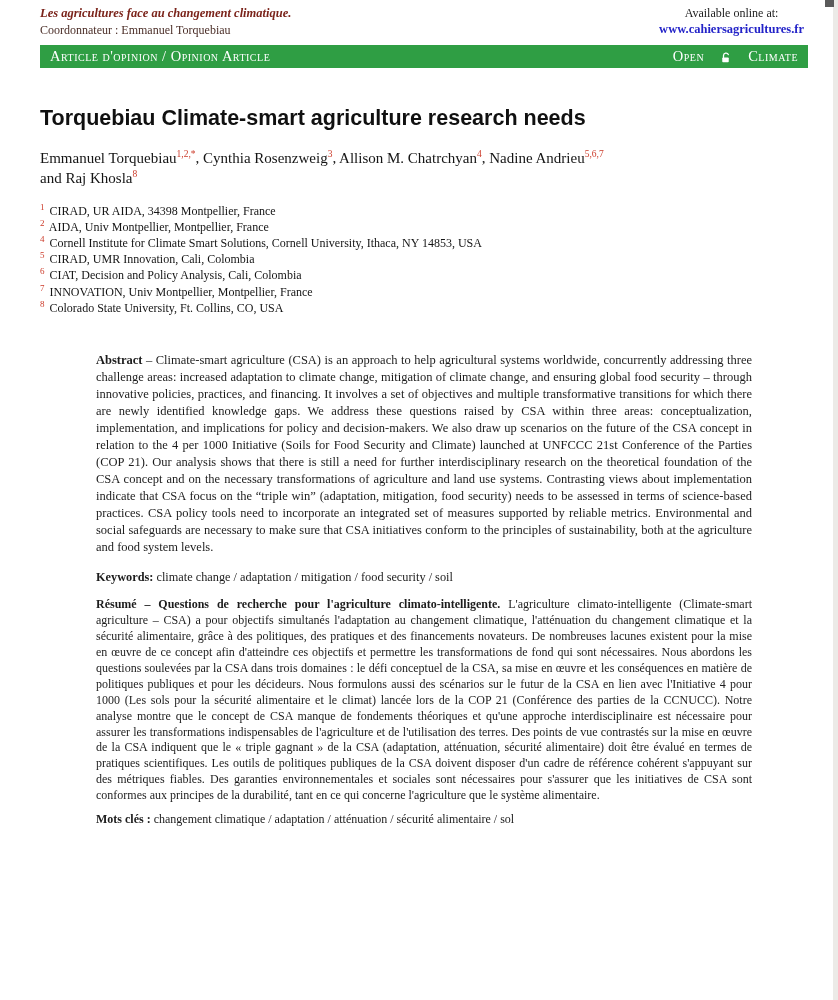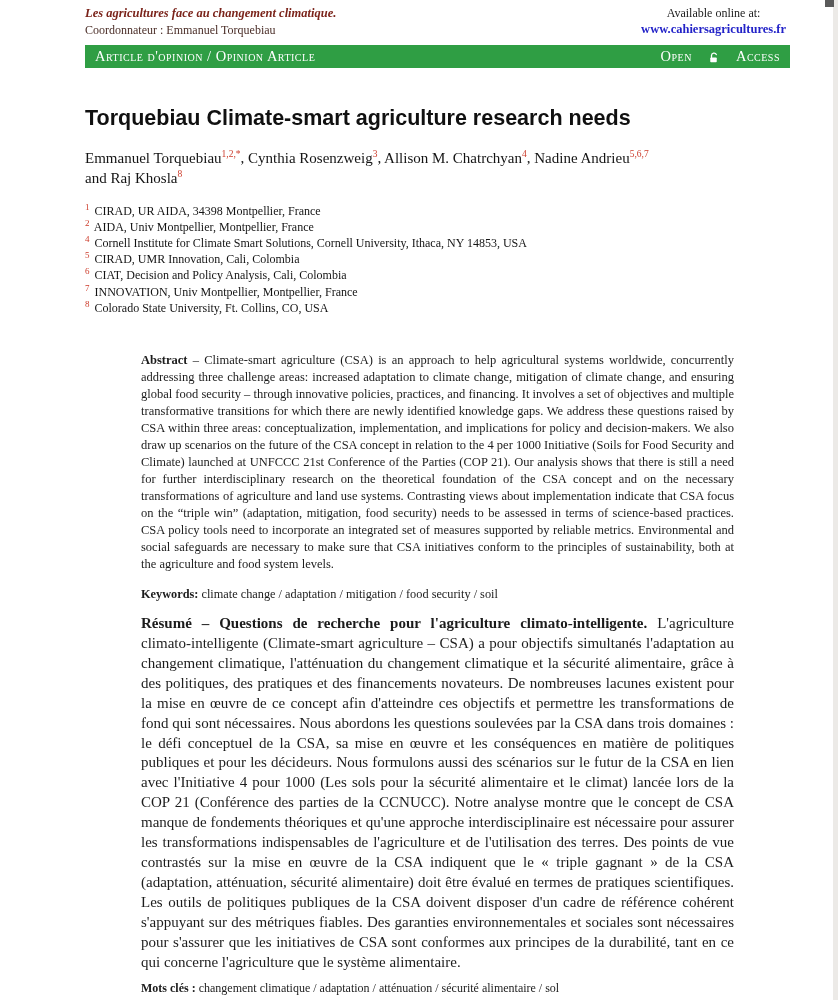--- a/index.html
+++ b/index.html
@@ -3,21 +3,21 @@
   <meta charset="utf-8">
   <style>
     * { margin: 0; padding: 0; box-sizing: border-box; }
     html, body { width: 838px; height: 1000px; background: #ffffff; }
     body {
       font-family: "Liberation Serif", serif;
       color: #1c1c1c;
       position: relative;
       overflow: hidden;
     }
-    .page { padding: 6px 48px 0 40px; height: 992px; position: relative; margin-left: 45px; }
+    .page { padding: 6px 30px 0 40px; height: 992px; position: relative; }
 
     
     .masthead { display: flex; justify-content: space-between; align-items: flex-start; }
     .series-title {
       font-weight: bold; font-style: italic; font-size: 12.5px;
       color: var(--masthead-maroon, #7b241b);
     }
     .coordinator { font-size: 12px; color: #4a2d27; margin-top: 2px; }
     .masthead-right { text-align: center; font-size: 12px; padding-right: 4px; color: #222; }
     .journal-url {
@@ -50,21 +50,21 @@
 
     
     .affiliations { margin-top: 14px; font-size: 12px; line-height: 1.35; color: #141414; }
     .affiliation .sup-red { font-size: 9px; margin-right: 2px; }
 
     
     .indent { margin: 36px 56px 0 56px; }
     .abstract { font-size: 12.5px; line-height: 1.36; text-align: justify; }
     .abstract b, .resume b { font-weight: bold; }
     .keywords { margin-top: 14px; font-size: 12.3px; text-align: left; }
-    .resume { margin-top: 12px; font-size: 15px; line-height: 1.33; text-align: justify; }
+    .resume { margin-top: 12px; font-size: 12px; line-height: 1.33; text-align: justify; }
     .mots { margin-top: 8px; font-size: 12px; text-align: left; }
 
     
     .footer { margin-top: 10px; }
     .footer-rule { width: 198px; border-top: 1px solid #444; }
     .footer-text { font-size: 12px; margin-top: 4px; }
     .email-link {
       font-family: "Liberation Mono", monospace;
       font-size: 11.3px;
       color: var(--link-blue, #2323c8);
@@ -94,21 +94,21 @@
   <div class="banner">
     <span class="banner-left">Article d'opinion / Opinion Article</span>
     <span class="banner-right">
       <span>Open</span>
       <span class="lock-icon">
         <svg viewBox="0 0 24 24" width="12" height="12" aria-hidden="true">
           <path d="M7 11 V7 a5 5 0 0 1 9.6 -1.8" fill="none" stroke="#ffffff" stroke-width="2.6" stroke-linecap="round"></path>
           <rect x="4.5" y="11" width="13" height="9.5" rx="1.6" fill="#ffffff"></rect>
         </svg>
       </span>
-      <span>Access</span>
+      <span>Climate</span>
     </span>
   </div>
 
   <h1 class="article-title">Torquebiau Climate-smart agriculture research needs</h1>
 
   <div class="authors"><span>Emmanuel Torquebiau<sup class="sup-red">1,2,*</sup></span>, <span>Cynthia Rosenzweig<sup class="sup-red">3</sup></span>, <span>Allison M. Chatrchyan<sup class="sup-red">4</sup></span>, <span>Nadine Andrieu<sup class="sup-red">5,6,7</sup></span><br>and <span>Raj Khosla<sup class="sup-red">8</sup></span></div>
 
   <div class="affiliations">
       <div class="affiliation"><sup class="sup-red">1</sup> CIRAD, UR AIDA, 34398 Montpellier, France</div>
       <div class="affiliation"><sup class="sup-red">2</sup> AIDA, Univ Montpellier, Montpellier, France</div>

